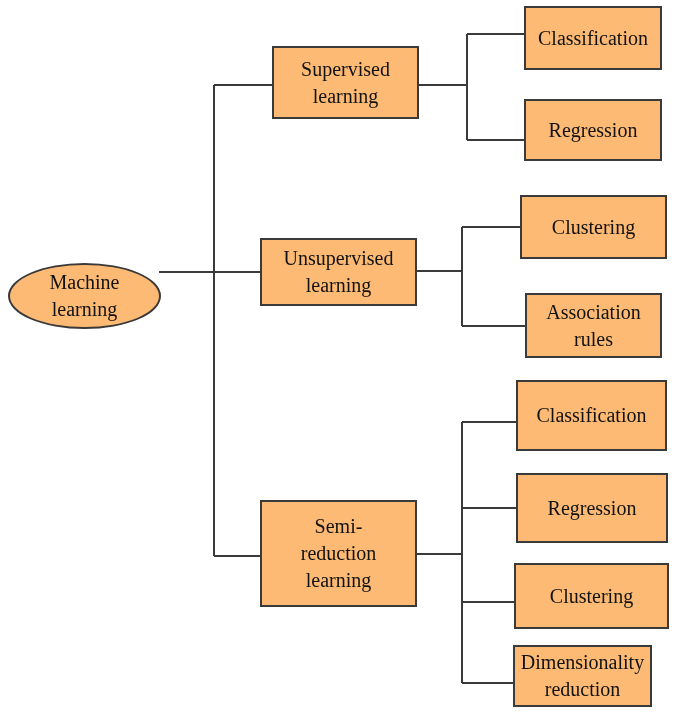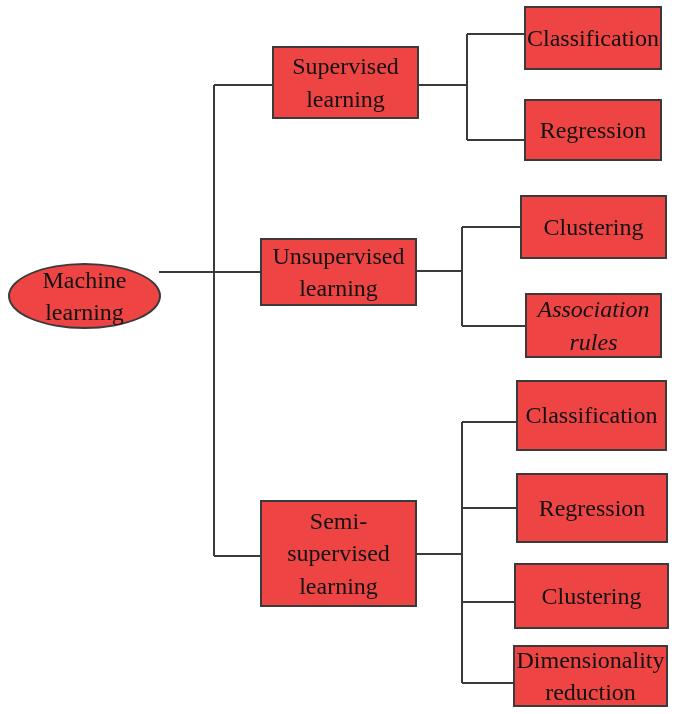--- a/index.html
+++ b/index.html
@@ -19,46 +19,46 @@
     position: absolute;
     left: 0;
     top: 0;
     width: 674px;
     height: 714px;
   }
   .node {
     position: absolute;
     box-sizing: border-box;
     border: 2px solid #3a3a3a;
-    background: #ef4444;
+    background: #fdba74;
     color: #121212;
     display: flex;
     align-items: center;
     justify-content: center;
     text-align: center;
-    font-size: 24px;
+    font-size: 20px;
     line-height: 1.34;
     white-space: pre-line;
   }
   .ellipse {
     border-radius: 50%;
   }
   
   .n-root   { left: 8px;   top: 240px; width: 153px; height: 66px; margin-top: 23px; }
   .n-sup    { left: 272px; top: 46px;  width: 147px; height: 73px; }
   .n-unsup  { left: 260px; top: 238px; width: 157px; height: 68px; }
   .n-semi   { left: 260px; top: 500px; width: 157px; height: 107px; }
   .n-class1 { left: 524px; top: 6px;   width: 138px; height: 64px; }
   .n-reg1   { left: 524px; top: 99px;  width: 138px; height: 62px; }
   .n-clus1  { left: 520px; top: 195px; width: 147px; height: 64px; }
-  .n-assoc  { left: 525px; top: 293px; width: 137px; height: 65px; font-style: italic; }
+  .n-assoc  { left: 525px; top: 293px; width: 137px; height: 65px; }
   .n-class2 { left: 516px; top: 380px; width: 151px; height: 71px; }
   .n-reg2   { left: 516px; top: 473px; width: 152px; height: 70px; }
   .n-clus2  { left: 514px; top: 563px; width: 155px; height: 66px; }
-  .n-dim    { left: 513px; top: 645px; width: 155px; height: 62px; }
+  .n-dim    { left: 513px; top: 645px; width: 139px; height: 62px; }
 </style>
 </head>
 <body>
 
 <div class="canvas">
 
   <svg class="connectors" viewBox="0 0 674 714" xmlns="http://www.w3.org/2000/svg">
 
     <line x1="159" y1="272" x2="260" y2="272" stroke="#3a3a3a" stroke-width="2"></line>
 
@@ -89,21 +89,21 @@
   <div class="node ellipse n-root">Machine
 learning</div>
 
   <div class="node n-sup">Supervised
 learning</div>
 
   <div class="node n-unsup">Unsupervised
 learning</div>
 
   <div class="node n-semi">Semi-
-supervised
+reduction
 learning</div>
 
   <div class="node n-class1">Classification</div>
 
   <div class="node n-reg1">Regression</div>
 
   <div class="node n-clus1">Clustering</div>
 
   <div class="node n-assoc">Association
 rules</div>

